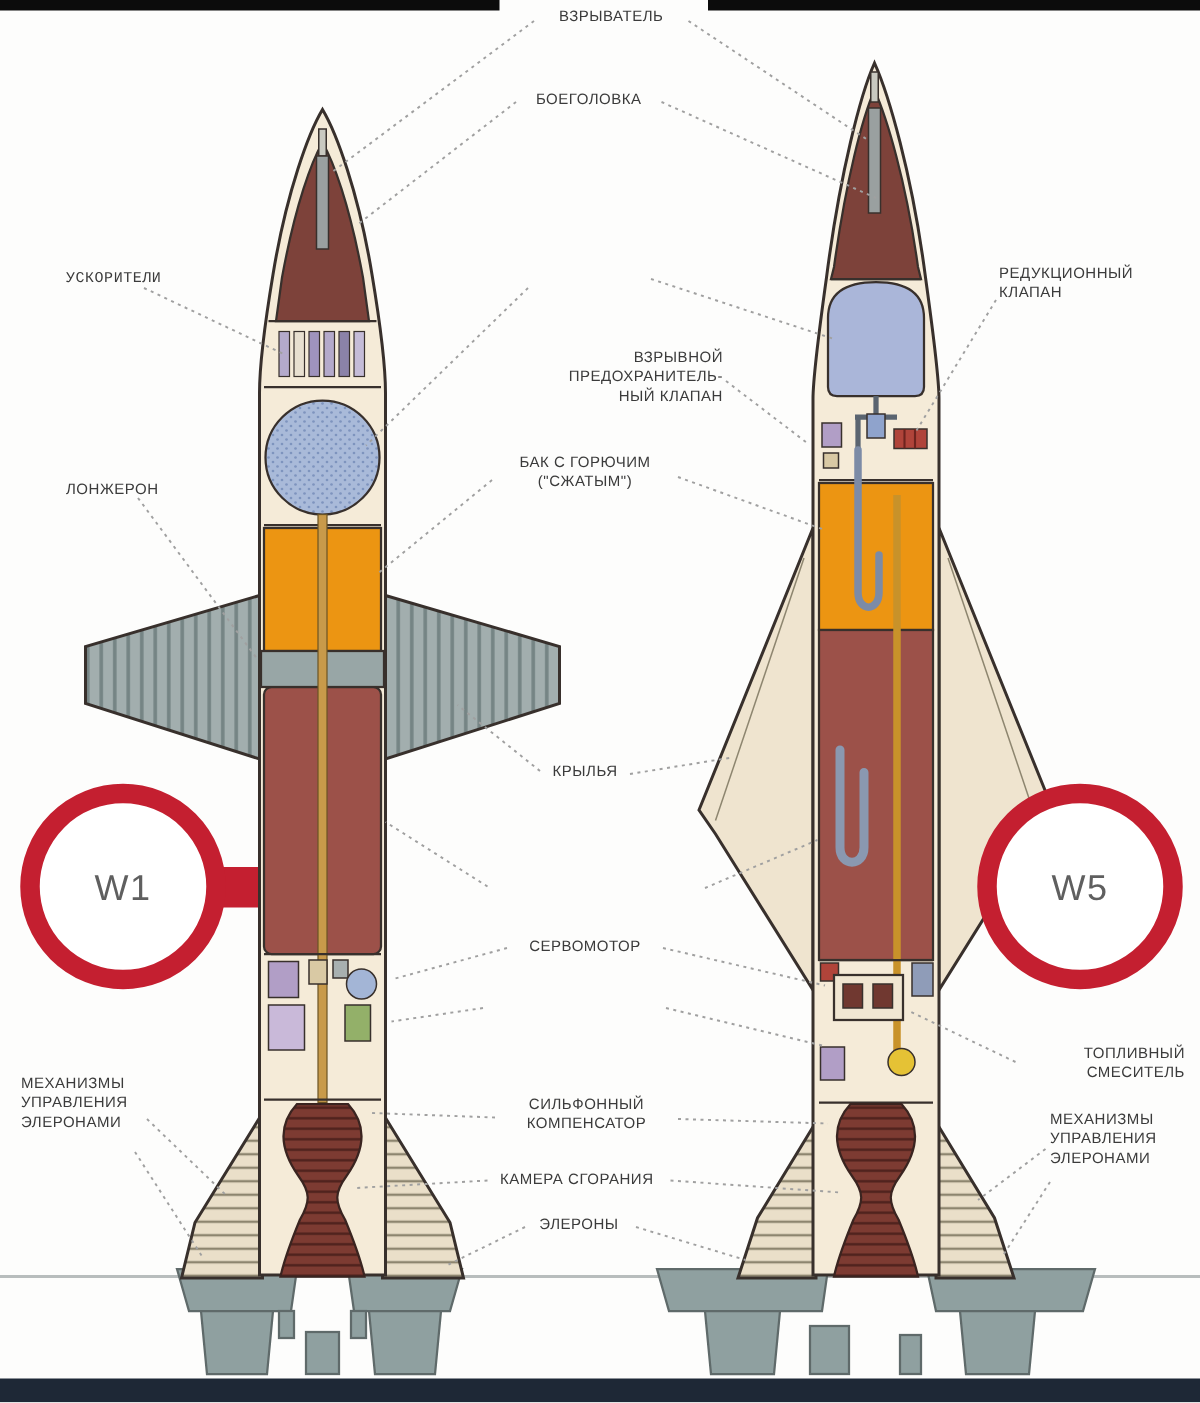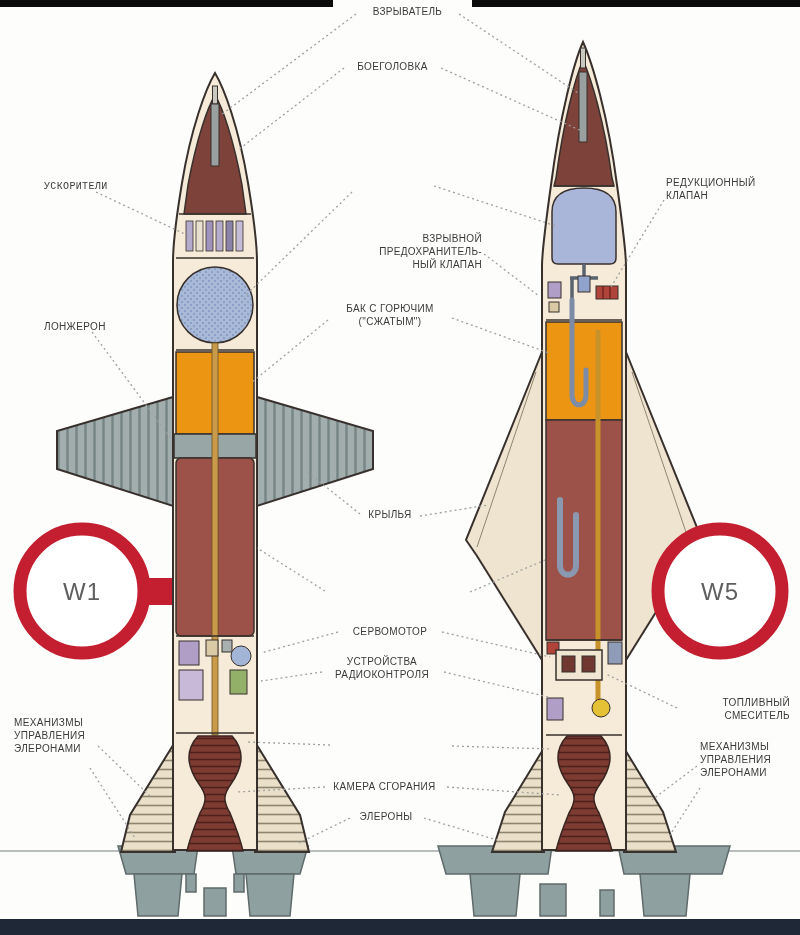--- a/index.html
+++ b/index.html
@@ -223,25 +223,25 @@
 <div class="label" style="left:666px;top:176px;width:125px;text-align:left;">РЕДУКЦИОННЫЙ
 КЛАПАН</div>
 <div class="label" style="left:352px;top:232px;width:130px;text-align:right;">ВЗРЫВНОЙ
 ПРЕДОХРАНИТЕЛЬ-
 НЫЙ КЛАПАН</div>
 <div class="label" style="left:315px;top:302px;width:150px;text-align:center;">БАК С ГОРЮЧИМ
 ("СЖАТЫМ")</div>
 <div class="label" style="left:44px;top:320px;width:100px;text-align:left;">ЛОНЖЕРОН</div>
 <div class="label" style="left:340px;top:508px;width:100px;text-align:center;">КРЫЛЬЯ</div>
 <div class="label" style="left:330px;top:625px;width:120px;text-align:center;">СЕРВОМОТОР</div>
-<div class="label" style="left:322px;top:655px;width:120px;text-align:center;">УСТРОЙСТВА
-РАДИОКОНТРОЛЯ</div>
 <div class="label" style="left:14px;top:716px;width:92px;text-align:left;">МЕХАНИЗМЫ
 УПРАВЛЕНИЯ
 ЭЛЕРОНАМИ</div>
+<div class="label" style="left:331px;top:730px;width:120px;text-align:center;">СИЛЬФОННЫЙ
+КОМПЕНСАТОР</div>
 <div class="label" style="left:322px;top:780px;width:125px;text-align:center;">КАМЕРА СГОРАНИЯ</div>
 <div class="label" style="left:336px;top:810px;width:100px;text-align:center;">ЭЛЕРОНЫ</div>
 <div class="label" style="left:680px;top:696px;width:110px;text-align:right;">ТОПЛИВНЫЙ
 СМЕСИТЕЛЬ</div>
 <div class="label" style="left:700px;top:740px;width:92px;text-align:left;">МЕХАНИЗМЫ
 УПРАВЛЕНИЯ
 ЭЛЕРОНАМИ</div>
 
 </div>
 

